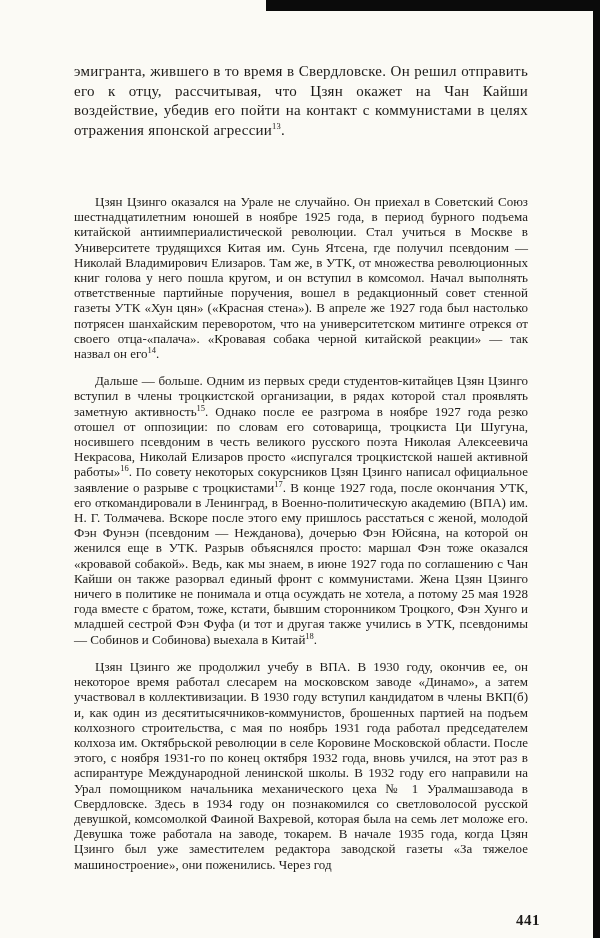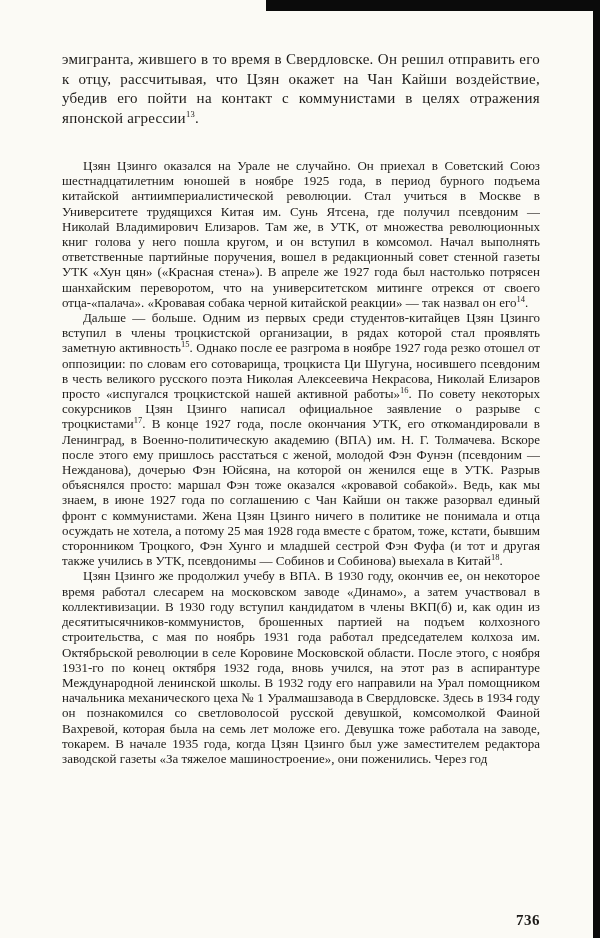--- a/index.html
+++ b/index.html
@@ -33,21 +33,21 @@
   }
   .text-block {
     position: absolute;
     left: 62px;
     top: 50px;
     width: 478px;
     height: 860px;
     overflow: hidden;
   }
   p {
-    margin: 0;
+    margin: 12px;
     text-align: justify;
     hyphens: auto;
     font-family: Liberation Serif, serif;
     -webkit-hyphens: auto;
   }
   .opening {
     font-size: 15px;
     line-height: 19.5px;
     letter-spacing: 0.25px;
   }
@@ -87,14 +87,14 @@
 
     <div class="section-gap"></div>
 
     <p class="body-para"><span>Цзян Цзинго оказался на Урале не случайно. Он приехал в Советский Союз шестнадцатилетним юношей в ноябре 1925 года, в период бурного подъема китайской антиимпериалистической революции. Стал учиться в Москве в Университете трудящихся Китая им. Сунь Ятсена, где получил псевдоним — Николай Владимирович Елизаров. Там же, в УТК, от множества революционных книг голова у него пошла кругом, и он вступил в комсомол. Начал выполнять ответственные партийные поручения, вошел в редакционный совет стенной газеты УТК «Хун цян» («Красная стена»). В апреле же 1927 года был настолько потрясен шанхайским переворотом, что на университетском митинге отрекся от своего отца-«палача». «Кровавая собака черной китайской реакции» — так назвал он его</span><sup>14</sup><span>.</span></p>
 
     <p class="body-para"><span>Дальше — больше. Одним из первых среди студентов-китайцев Цзян Цзинго вступил в члены троцкистской организации, в рядах которой стал проявлять заметную активность</span><sup>15</sup><span>. Однако после ее разгрома в ноябре 1927 года резко отошел от оппозиции: по словам его сотоварища, троцкиста Ци Шугуна, носившего псевдоним в честь великого русского поэта Николая Алексеевича Некрасова, Николай Елизаров просто «испугался троцкистской нашей активной работы»</span><sup>16</sup><span>. По совету некоторых сокурсников Цзян Цзинго написал официальное заявление о разрыве с троцкистами</span><sup>17</sup><span>. В конце 1927 года, после окончания УТК, его откомандировали в Ленинград, в Военно-политическую академию (ВПА) им. Н. Г. Толмачева. Вскоре после этого ему пришлось расстаться с женой, молодой Фэн Фунэн (псевдоним — Нежданова), дочерью Фэн Юйсяна, на которой он женился еще в УТК. Разрыв объяснялся просто: маршал Фэн тоже оказался «кровавой собакой». Ведь, как мы знаем, в июне 1927 года по соглашению с Чан Кайши он также разорвал единый фронт с коммунистами. Жена Цзян Цзинго ничего в политике не понимала и отца осуждать не хотела, а потому 25 мая 1928 года вместе с братом, тоже, кстати, бывшим сторонником Троцкого, Фэн Хунго и младшей сестрой Фэн Фуфа (и тот и другая также учились в УТК, псевдонимы — Собинов и Собинова) выехала в Китай</span><sup>18</sup><span>.</span></p>
 
     <p class="body-para"><span>Цзян Цзинго же продолжил учебу в ВПА. В 1930 году, окончив ее, он некоторое время работал слесарем на московском заводе «Динамо», а затем участвовал в коллективизации. В 1930 году вступил кандидатом в члены ВКП(б) и, как один из десятитысячников-коммунистов, брошенных партией на подъем колхозного строительства, с мая по ноябрь 1931 года работал председателем колхоза им. Октябрьской революции в селе Коровине Московской области. После этого, с ноября 1931-го по конец октября 1932 года, вновь учился, на этот раз в аспирантуре Международной ленинской школы. В 1932 году его направили на Урал помощником начальника механического цеха № 1 Уралмашзавода в Свердловске. Здесь в 1934 году он познакомился со светловолосой русской девушкой, комсомолкой Фаиной Вахревой, которая была на семь лет моложе его. Девушка тоже работала на заводе, токарем. В начале 1935 года, когда Цзян Цзинго был уже заместителем редактора заводской газеты «За тяжелое машиностроение», они поженились. Через год</span></p>
   </div>
 
-  <div class="page-number">736</div>
+  <div class="page-number">441</div>
 </div>
 
 </body></html>

